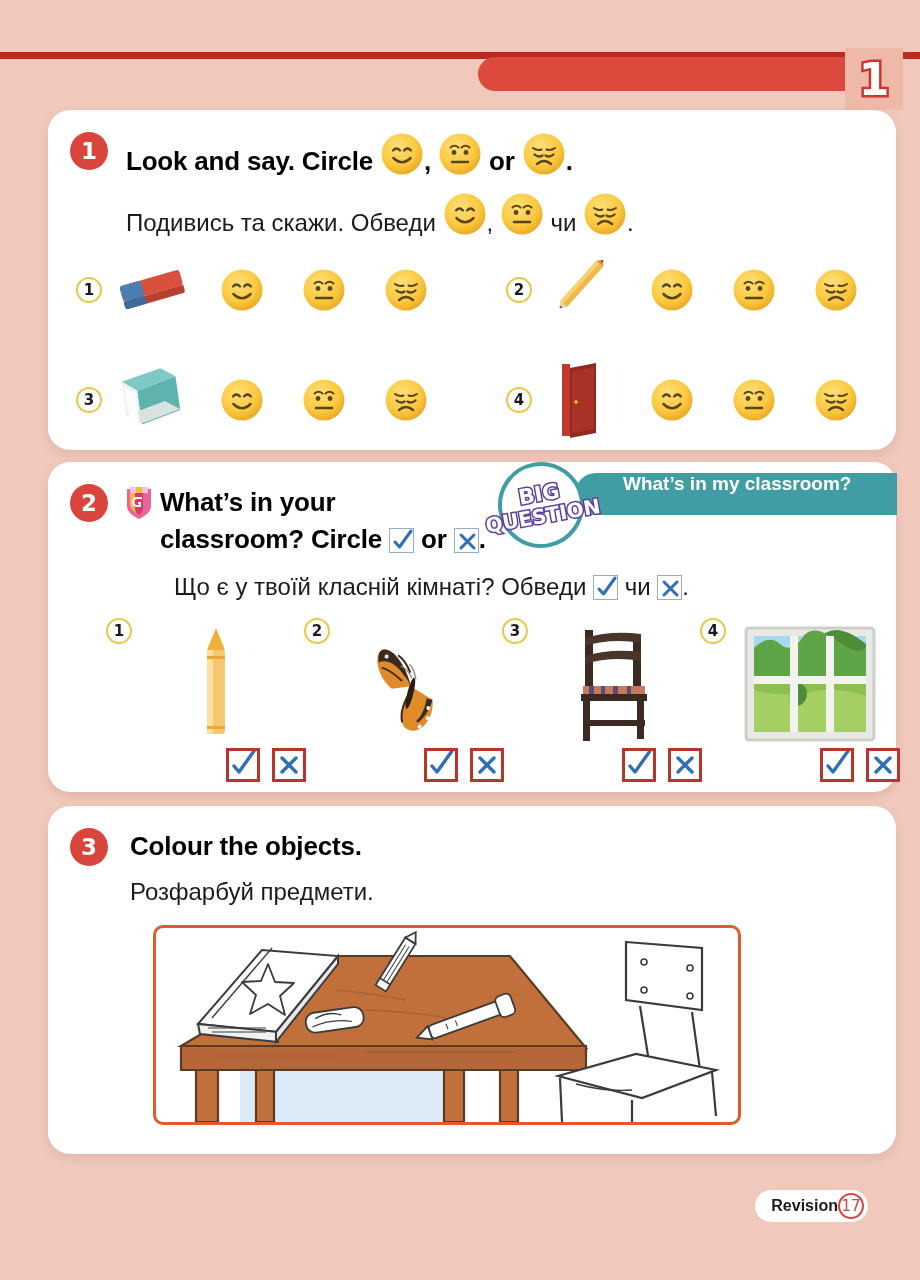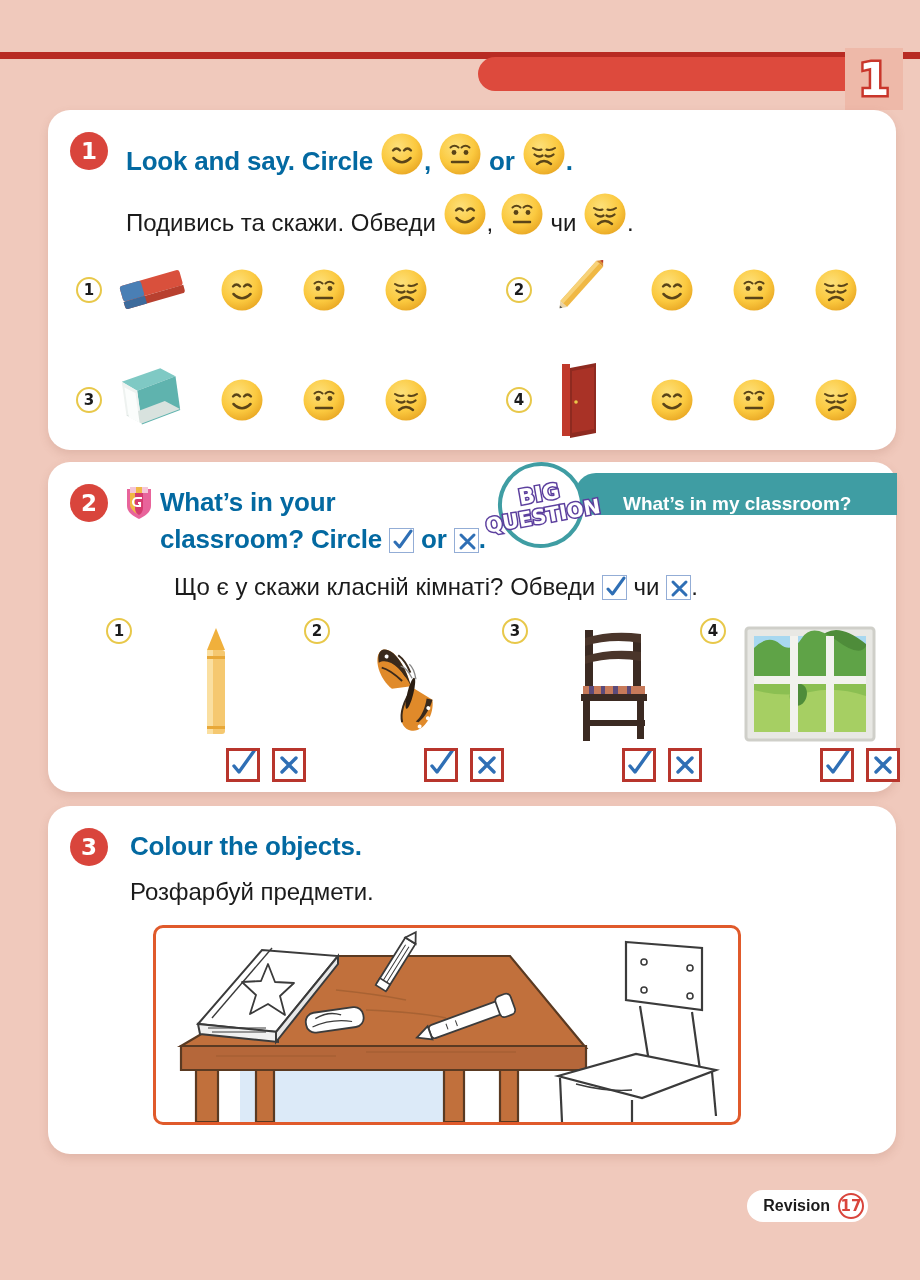--- a/index.html
+++ b/index.html
@@ -58,21 +58,21 @@
   .ex-num {
     width: 38px; height: 38px; flex: 0 0 38px;
     border-radius: 50%;
     background: #d9453c;
     color: #fff;
     font-size: 23px; font-weight: bold;
     display: flex; align-items: center; justify-content: center;
     font-family: "DejaVu Sans", sans-serif;
   }
   .ex-title {
-    font-size: 26px; font-weight: bold; color: #0369a1;
+    font-size: 26px; font-weight: bold; color: #000000;
     line-height: 1.42; letter-spacing: -0.2px;
   }
   .ex-sub {
     font-size: 24px; color: #1b1b1b; line-height: 1.4;
   }
 
   
   .face { display: inline-block; vertical-align: -0.22em; }
   .face-lg { width: 44px; height: 44px; }
 
@@ -93,21 +93,21 @@
   .ex1-pic { width: 96px; height: 80px; position: relative; }
   .ex1-faces { display: flex; gap: 38px; align-items: center; }
 
   
   .bq-banner {
     position: absolute;
     left: 575px; top: 473px;
     width: 322px; height: 42px;
     background: #3f9da3;
     border-radius: 21px 0 0 21px;
-    display: flex; align-items: flex-end;
+    display: flex; align-items: flex-start;
     padding-left: 48px;
     color: #fff; font-size: 19px; font-weight: bold;
   }
   .bq-circle {
     position: absolute;
     left: 498px; top: 462px;
     width: 86px; height: 86px;
     border-radius: 50%;
     background: #ffffff;
     border: 4px solid #3f9da3;
@@ -172,25 +172,25 @@
     position: absolute;
     right: 52px; bottom: 58px;
     display: flex; align-items: center;
     background: #ffffff;
     border-radius: 16px;
     padding: 3px 4px 3px 16px;
     height: 32px;
   }
   .footer-label { font-size: 16px; color: #1b1b1b; font-weight: bold; text-align: right; }
   .footer-page {
-    width: 26px; height: 26px; margin-left: 8px;
+    width: 26px; height: 26px; 
     border-radius: 50%;
     border: 2px solid #d9453c;
     color: #d9453c;
-    font-size: 15px; font-weight: bold;
+    font-size: 15px; font-weight: normal;
     display: flex; align-items: center; justify-content: center;
     font-family: "DejaVu Sans", sans-serif;
   }
 </style>
 </head>
 <body>
 
 <div class="top-rule"></div>
 <div class="top-bar"></div>
 <div class="unit-badge">1</div>
@@ -432,21 +432,21 @@
                 <path d="M5 13l4.5 5L21 2" stroke="#2f6fb5" stroke-width="3" fill="none" stroke-linecap="round" stroke-linejoin="round"></path>
               </svg></span><span> or </span><span class="glyph-box"><svg width="25" height="25" viewBox="0 0 25 25">
                 <path d="M6 6l13 13M19 6L6 19" stroke="#2f6fb5" stroke-width="3" fill="none" stroke-linecap="round"></path>
               </svg></span><span>.</span>
         </div>
       </div>
     </div>
   </div>
 
   <div class="ex-sub" style="position:absolute; left:126px; top:108px;">
-    <span>Що є у скажи класній кімнаті? Обведи </span><span class="glyph-box"><svg width="25" height="25" viewBox="0 0 25 25">
+    <span>Що є у твоїй класній кімнаті? Обведи </span><span class="glyph-box"><svg width="25" height="25" viewBox="0 0 25 25">
           <path d="M5 13l4.5 5L21 2" stroke="#2f6fb5" stroke-width="3" fill="none" stroke-linecap="round" stroke-linejoin="round"></path>
         </svg></span><span> чи </span><span class="glyph-box"><svg width="25" height="25" viewBox="0 0 25 25">
           <path d="M6 6l13 13M19 6L6 19" stroke="#2f6fb5" stroke-width="3" fill="none" stroke-linecap="round"></path>
         </svg></span><span>.</span>
   </div>
 
   <div class="ex2-cell" style="left:70px; top:162px;">
     <div style="position:absolute; left:-12px; top:-6px;">
         <div class="item-num">1</div>
       </div>

